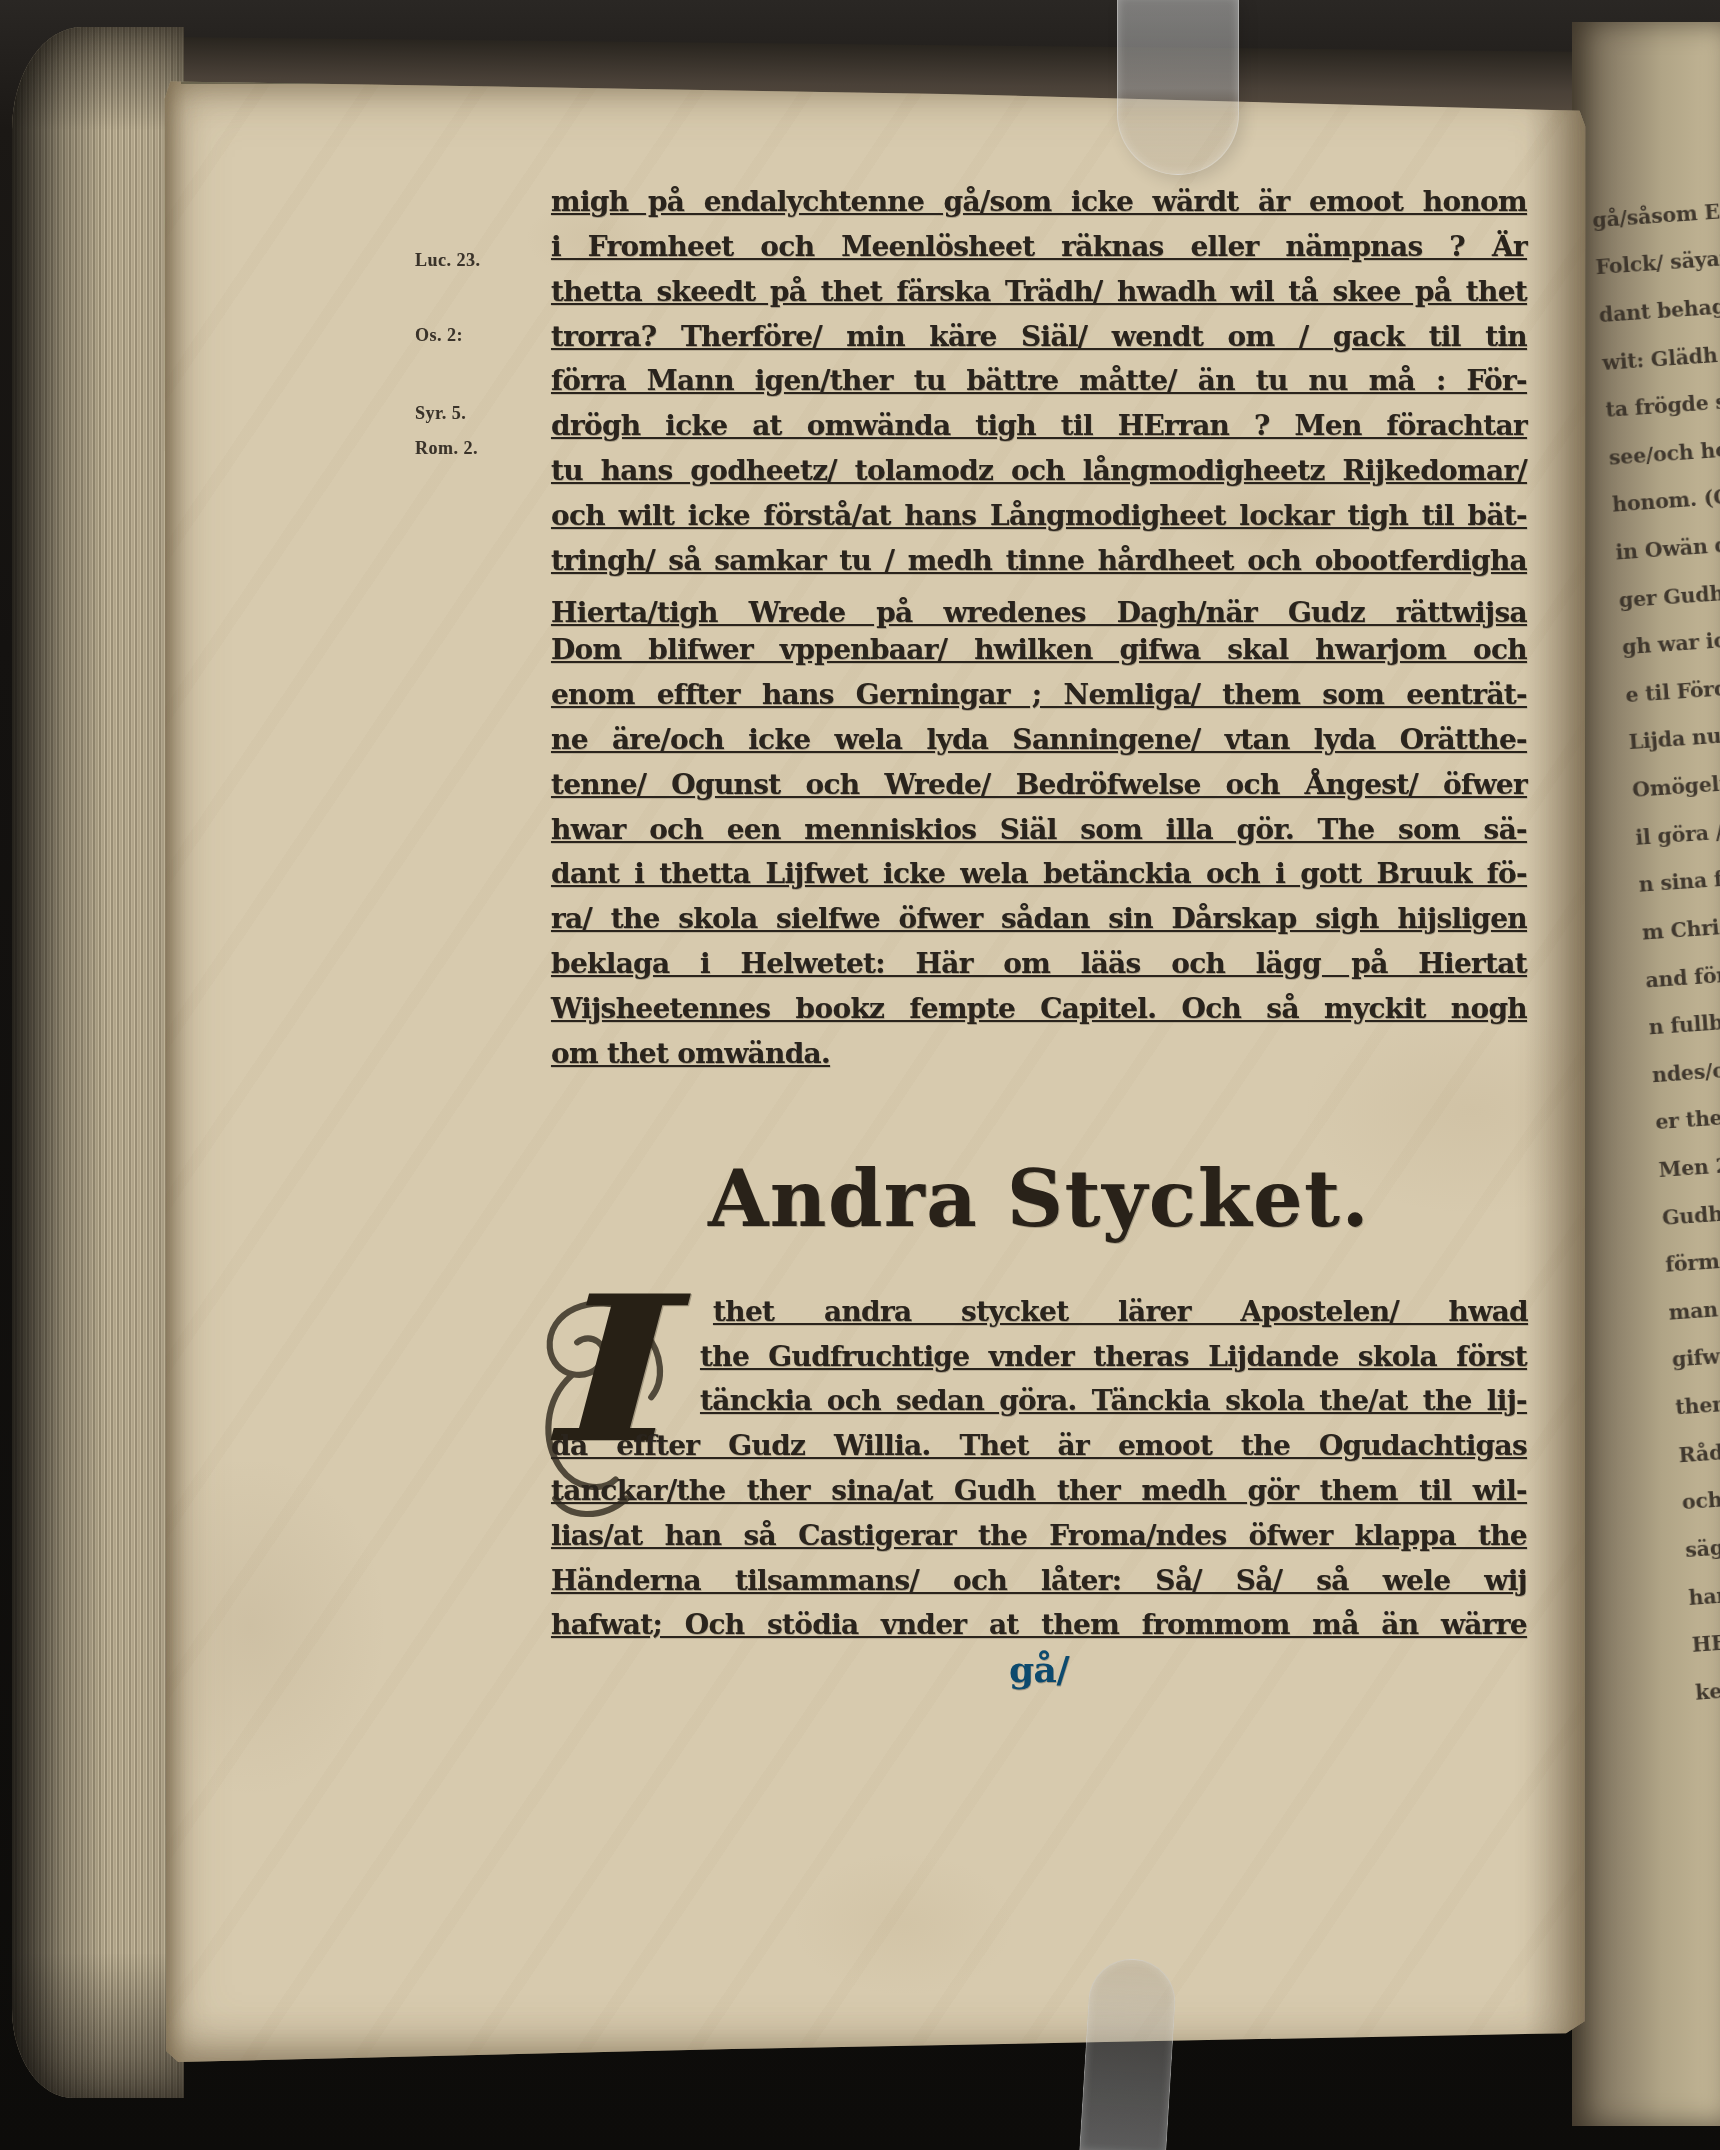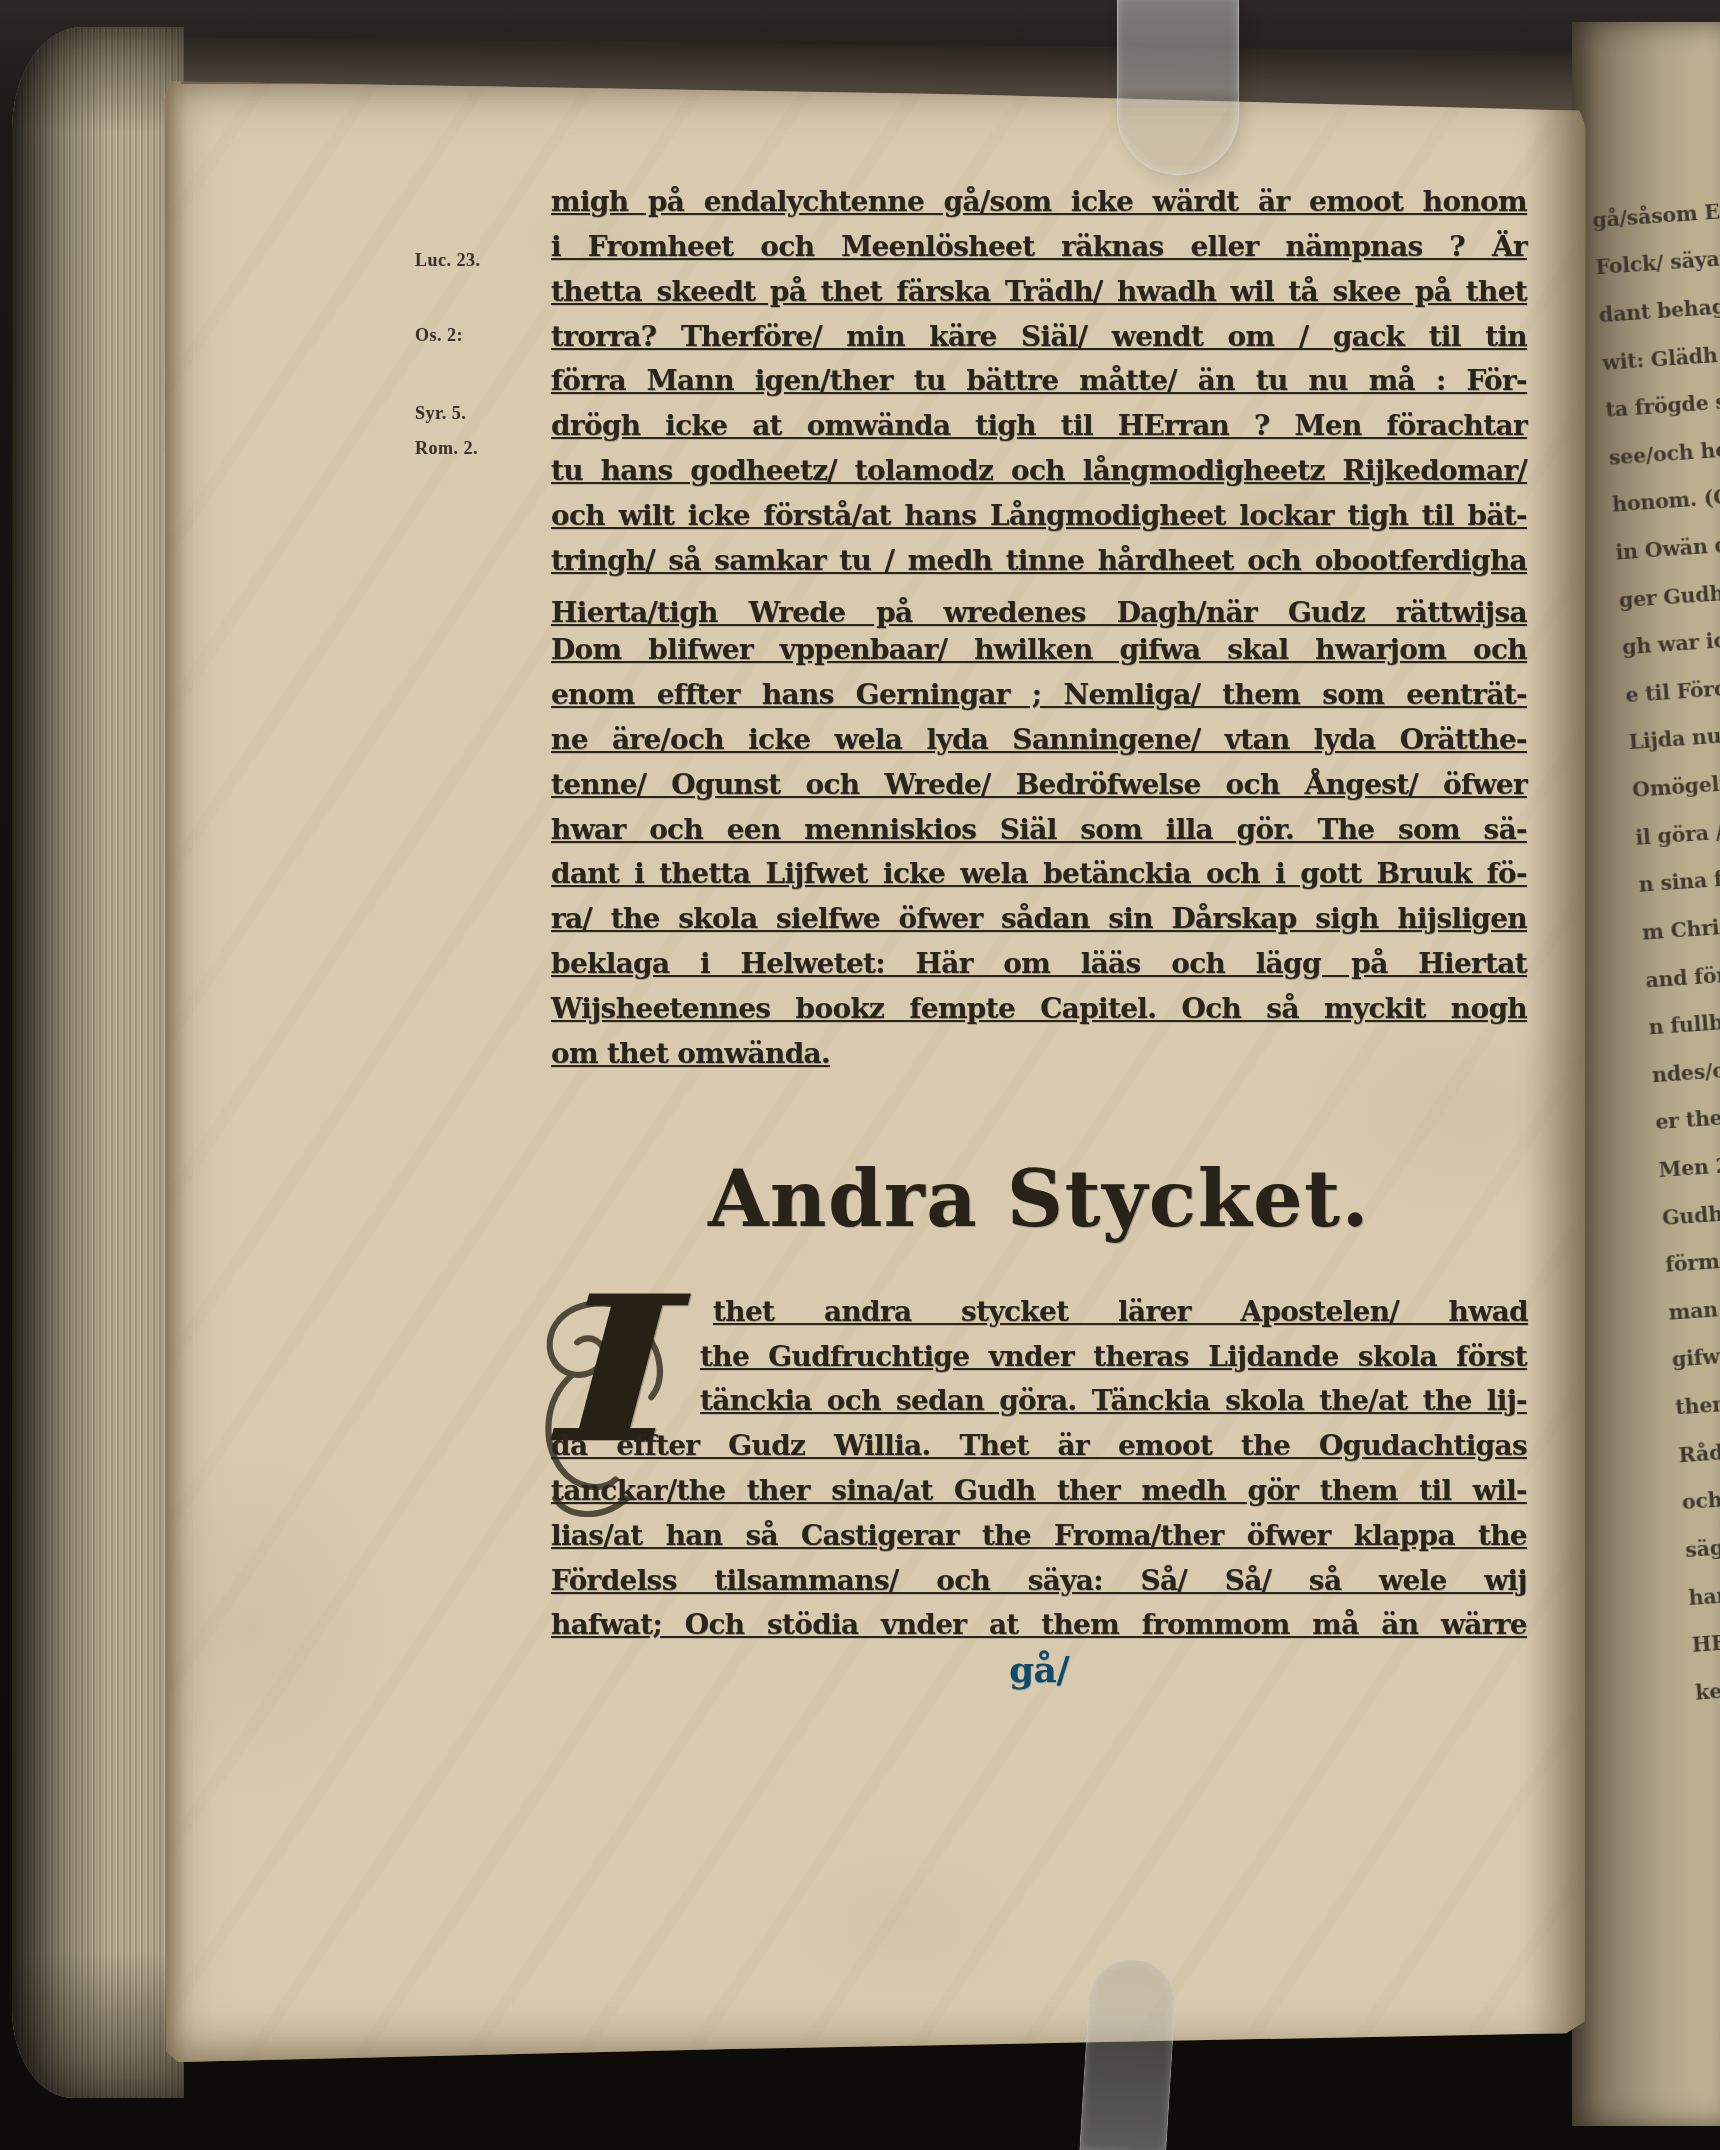--- a/index.html
+++ b/index.html
@@ -196,22 +196,22 @@
       </svg>
       <span class="dropcap">I</span>
     </div>
 
     <div>
         <div class="tline" style="left: 549px; top: 1214px; width: 815px;">thet andra stycket lärer Apostelen/ hwad</div>
         <div class="tline" style="left: 536px; top: 1259px; width: 827px;">the Gudfruchtige vnder theras Lijdande skola först</div>
         <div class="tline" style="left: 536px; top: 1303px; width: 827px;">tänckia och sedan göra.   Tänckia skola the/at the lij-</div>
         <div class="tline" style="left: 387px; top: 1348px; width: 976px;">da effter Gudz Willia.   Thet är emoot the Ogudachtigas</div>
         <div class="tline" style="left: 387px; top: 1393px; width: 976px;">tanckar/the ther sina/at Gudh ther medh gör them til wil-</div>
-        <div class="tline" style="left: 387px; top: 1438px; width: 976px;">lias/at han så Castigerar the Froma/ther öfwer klappa the</div>
-        <div class="tline" style="left: 387px; top: 1483px; width: 976px;">Fördelss tilsammans/ och säya:   Så/ Så/ så wele wij</div>
+        <div class="tline" style="left: 387px; top: 1438px; width: 976px;">lias/at han så Castigerar the Froma/ndes öfwer klappa the</div>
+        <div class="tline" style="left: 387px; top: 1483px; width: 976px;">Händerna tilsammans/ och låter:   Så/ Så/ så wele wij</div>
         <div class="tline" style="left: 387px; top: 1527px; width: 976px;">hafwat;  Och stödia vnder at them frommom må än wärre</div>
       </div>
 
     <div class="catchword-row">gå/</div>
 
     <div class="top-edge"></div>
     <div class="left-crease"></div>
     <div class="right-shade"></div>
     <div class="vignette"></div>
   </div>

